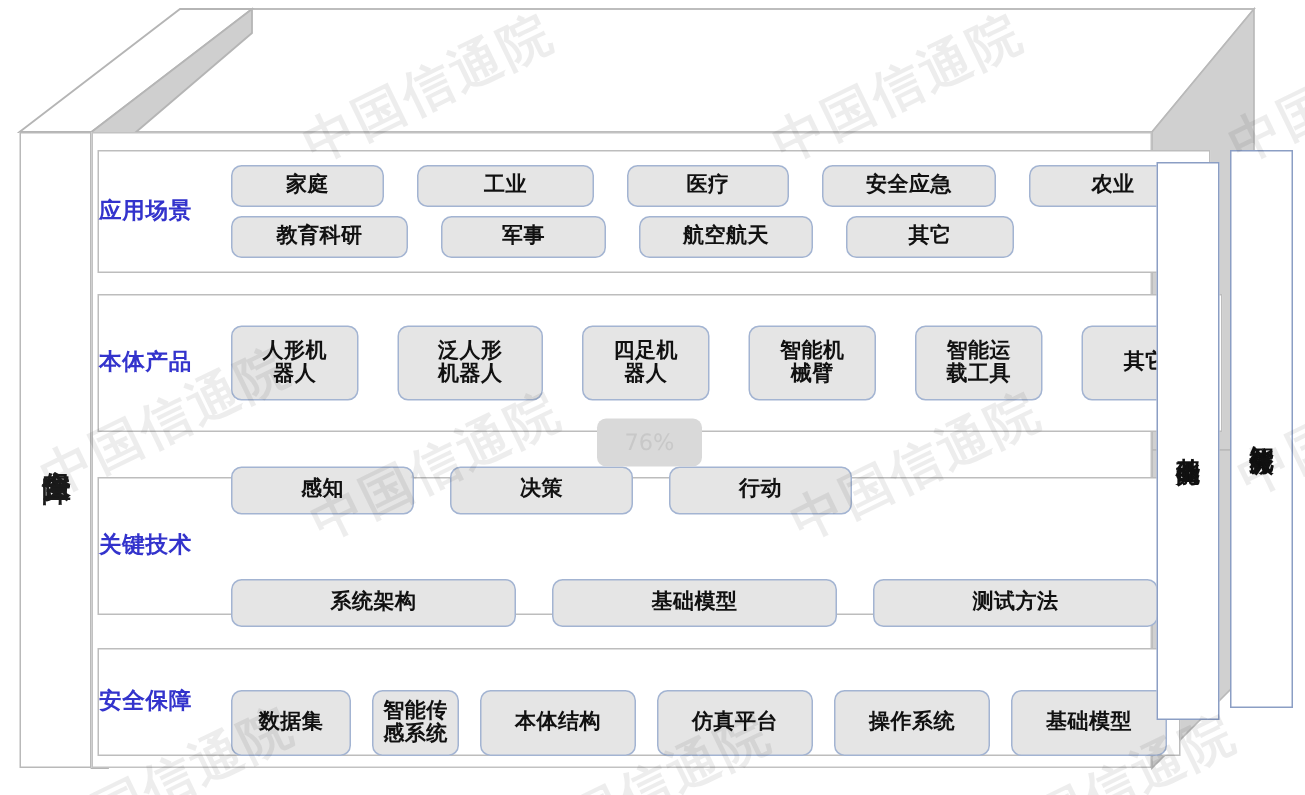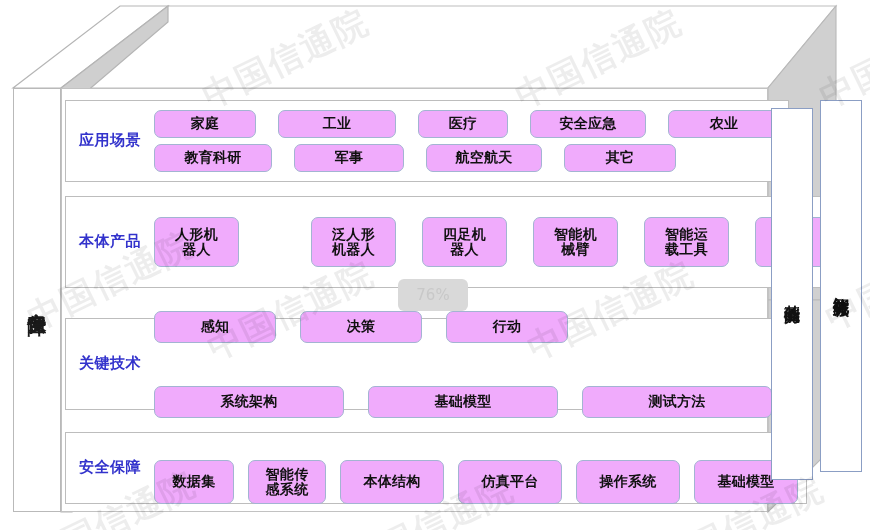--- a/index.html
+++ b/index.html
@@ -95,42 +95,41 @@
     background: #ffffff;
     border: 1.2px solid #bdbdbd;
     box-sizing: border-box;
     z-index: 26;
     display: flex;
     align-items: center;
   }
   .layer-label {
     flex: 0 0 auto;
     width: 88px;
-    text-align: center;
     font-size: 15px;
     font-weight: 700;
     color: #3333cc;
     letter-spacing: 0.5px;
     line-height: 1.15;
   }
   .layer-body {
     flex: 1 1 auto;
     display: flex;
     flex-direction: column;
     gap: 6px;
     padding-right: 8px;
   }
   .box-row {
     display: flex;
     align-items: center;
   }
   .pbox {
     border: 1.3px solid #a3b4d2;
     border-radius: 7px;
-    background: #f0abfc;
+    background: #e5e5e5;
     color: #111111;
     font-size: 14px;
     font-weight: 700;
     display: flex;
     align-items: center;
     justify-content: center;
     text-align: center;
     line-height: 1.1;
     box-sizing: border-box;
     letter-spacing: 0.3px;
@@ -212,39 +211,39 @@
 
   <div id="left-pillar-front"></div>
   <div id="left-pillar-label">安全保障</div>
 
   <div class="layer" id="layer-app">
     <div class="layer-label">应用场景</div>
     <div class="layer-body">
         <div class="box-row" style="gap: 22px;">
           <div class="pbox" style="width: 102px;">家庭</div>
           <div class="pbox" style="width: 118px;">工业</div>
-          <div class="pbox" style="width: 90px;">医疗</div>
+          <div class="pbox" style="width: 108px;">医疗</div>
           <div class="pbox" style="width: 116px;">安全应急</div>
           <div class="pbox" style="width: 112px;">农业</div>
         </div>
         <div class="box-row" style="gap: 22px;">
           <div class="pbox" style="width: 118px;">教育科研</div>
           <div class="pbox" style="width: 110px;">军事</div>
           <div class="pbox" style="width: 116px;">航空航天</div>
           <div class="pbox" style="width: 112px;">其它</div>
         </div>
       </div>
   </div>
 
   <div class="layer" id="layer-product">
     <div class="layer-label">本体产品</div>
     <div class="layer-body">
         <div class="box-row" style="gap: 26px;">
           <div class="pbox" style="width: 85px;">人形机<br>器人</div>
-          <div class="pbox" style="width: 85px; margin-left: 46px;">泛人形<br>机器人</div>
+          <div class="pbox" style="width: 97px;">泛人形<br>机器人</div>
           <div class="pbox" style="width: 85px;">四足机<br>器人</div>
           <div class="pbox" style="width: 85px;">智能机<br>械臂</div>
           <div class="pbox" style="width: 85px;">智能运<br>载工具</div>
           <div class="pbox" style="width: 85px;">其它</div>
         </div>
       </div>
   </div>
 
   <div class="layer" id="layer-tech">
     <div class="layer-label">关键技术</div>
@@ -260,21 +259,21 @@
           <div class="pbox" style="width: 190px;">测试方法</div>
         </div>
       </div>
   </div>
 
   <div class="layer" id="layer-found">
     <div class="layer-label">安全保障</div>
     <div class="layer-body">
         <div class="box-row" style="gap: 14px; margin-top: 28px;">
           <div class="pbox" style="width: 80px;">数据集</div>
-          <div class="pbox" style="width: 78px;">智能传<br>感系统</div>
+          <div class="pbox" style="width: 58px;">智能传<br>感系统</div>
           <div class="pbox" style="width: 104px;">本体结构</div>
           <div class="pbox" style="width: 104px;">仿真平台</div>
           <div class="pbox" style="width: 104px;">操作系统</div>
           <div class="pbox" style="width: 104px;">基础模型</div>
         </div>
       </div>
   </div>
 
   <div class="rpanel" id="rpanel-capability">基础能力</div>
   <div class="rpanel" id="rpanel-grading">智能化分级</div>

